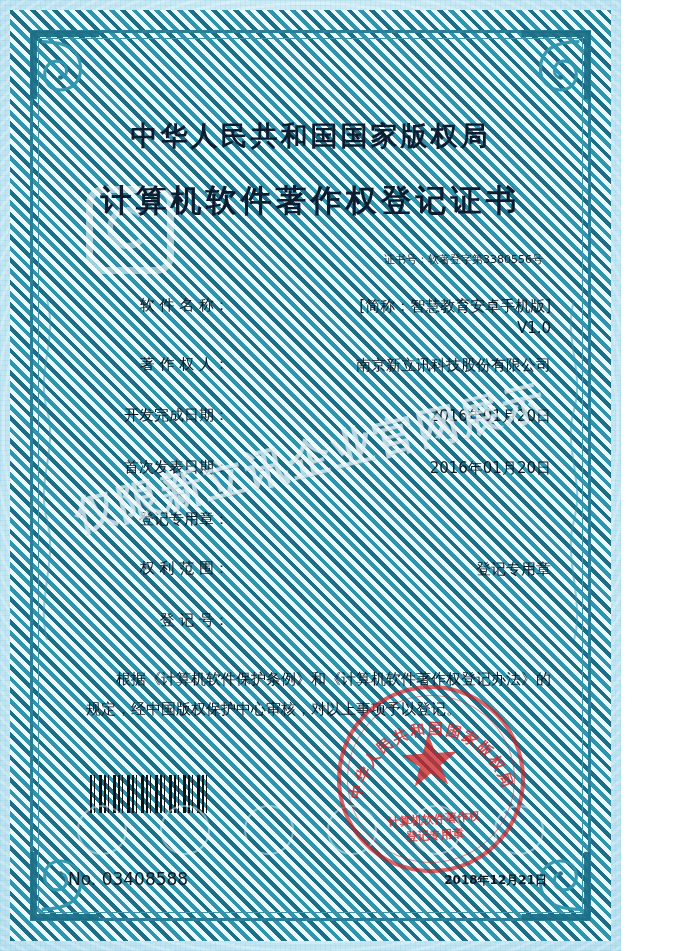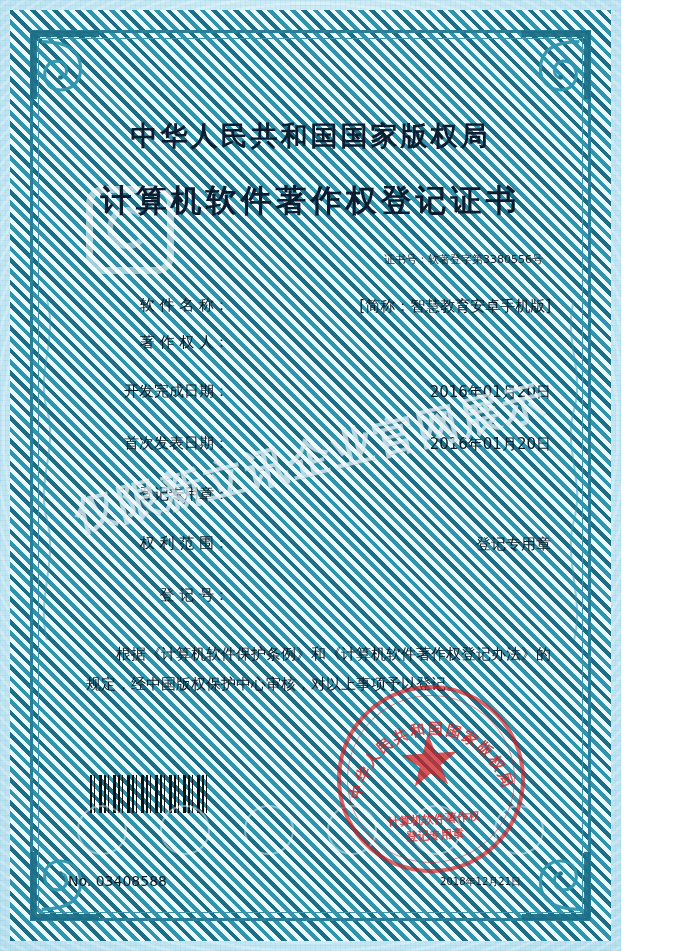--- a/index.html
+++ b/index.html
@@ -222,31 +222,32 @@
     font-size: 11.5px;
     line-height: 1.4;
     font-family: "DejaVu Sans", "Liberation Sans", sans-serif;
     font-weight: bold;
   }
 
   .footer-no {
     position: absolute;
     left: 68px;
     bottom: 62px;
-    font-size: 14px;
+    font-size: 17px;
     color: #111a22;
     font-family: "DejaVu Sans", "Liberation Sans", sans-serif;
   }
   .footer-date {
     position: absolute;
-    right: 100px;
+    right: 74px;
     bottom: 62px;
-    font-size: 10px;
+    font-size: 12px;
     color: #111a22;
     font-family: "DejaVu Sans", "Liberation Sans", sans-serif;
+    font-weight: bold;
   }
 
   
   .watermark-diagonal {
     position: absolute;
     left: 0;
     right: 0;
     top: 430px;
     text-align: center;
     font-size: 42px;
@@ -356,26 +357,28 @@
     <div class="title-sub">计算机软件著作权登记证书</div>
     <div class="cert-no">证书号：软著登字第3380556号</div>
 
     <div class="fields">
 
       <div class="field-row">
         <span class="field-label">软 件 名 称</span>
         <span class="field-colon">：</span>
         <span class="field-value">
           <span class="line2">[简称：智慧教育安卓手机版]</span>
+          <span class="line3">V1.0</span>
         </span>
       </div>
 
       <div class="field-row">
         <span class="field-label">著 作 权 人</span>
         <span class="field-colon">：</span>
+        <span class="field-value">南京新立讯科技股份有限公司</span>
       </div>
 
       <div class="field-row gap-big">
         <span class="field-label">开发完成日期</span>
         <span class="field-colon">：</span>
         <span class="field-value">2016年01月20日</span>
       </div>
 
       <div class="field-row gap-big">
         <span class="field-label">首次发表日期</span>

